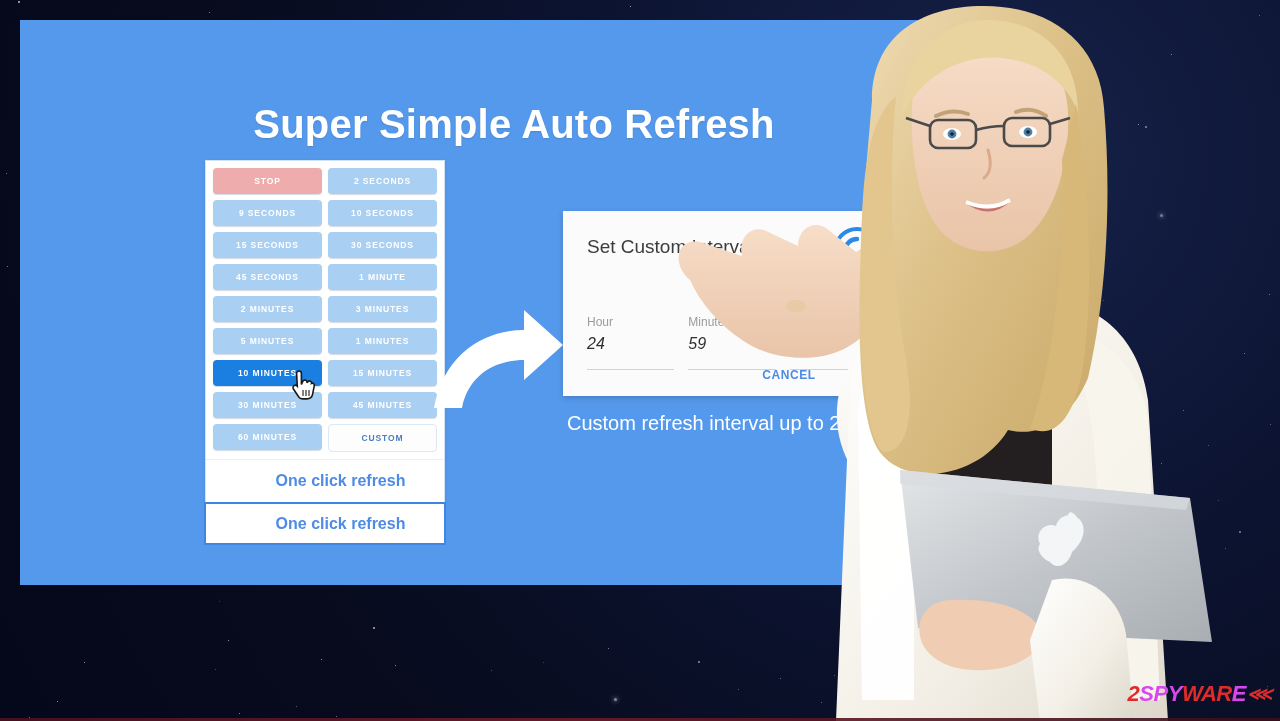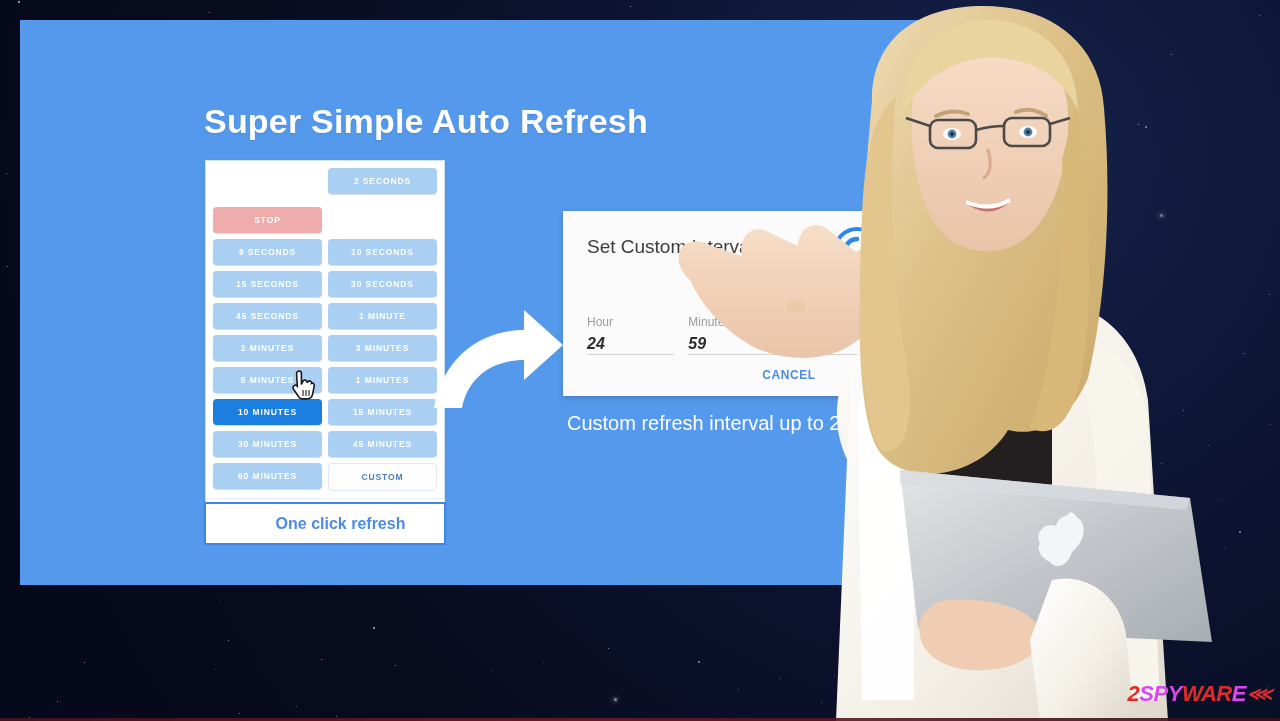--- a/index.html
+++ b/index.html
@@ -40,22 +40,23 @@
   .slide {
     position: absolute;
     left: 20px; top: 20px;
     width: 1008px; height: 565px;
     background: #5599ec;
   }
   .slide-title {
     position: absolute;
     left: 184px; top: 82px;
     width: 620px;
+    text-align: center;
     color: #ffffff;
-    font-size: 34px;
+    font-size: 40px;
     font-weight: bold;
     letter-spacing: .2px;
     text-shadow: 0 1px 2px rgba(0,0,0,.12);
   }
 
   
   .popup {
     position: absolute;
     left: 205px; top: 160px;
     width: 240px;
@@ -78,21 +79,21 @@
     justify-content: center;
     font-size: 8.5px;
     letter-spacing: .9px;
     font-weight: bold;
     color: #ffffff;
     background: #a9cff2;
     box-shadow: 0 1px 1px rgba(20,60,110,.18);
     user-select: none;
     white-space: nowrap;
   }
-  .btn.stop    { background: #eeacac; margin-top: 39px; }
+  .btn.stop    { background: #eeacac; }
   .btn.active  { background: #1a7fe0; text-align: right; }
   .btn.ghost {
     background: #fdfdfe;
     color: #4b7fbe;
     border: 1px solid #dde8f5;
     box-shadow: none;
   }
   .btn.wide { grid-column: 1 / span 2; }
   .hamburger {
     display: inline-block;
@@ -174,22 +175,21 @@
     font-size: 12px;
     color: #9b9b9b;
     margin-bottom: 6px;
     margin-top: 36px;
   }
   .field-row {
     display: flex;
     align-items: flex-end;
     justify-content: space-between;
     border-bottom: 1.5px solid #d3d3d3;
-    padding-bottom: 1px;
-    font-weight: bold;
+    padding-bottom: 16px;
   }
   .field-value {
     font-size: 16px;
     font-style: italic;
     color: #2e2e2e;
   }
   .caret {
     width: 0; height: 0;
     border-left: 4.5px solid transparent;
     border-right: 4.5px solid transparent;

